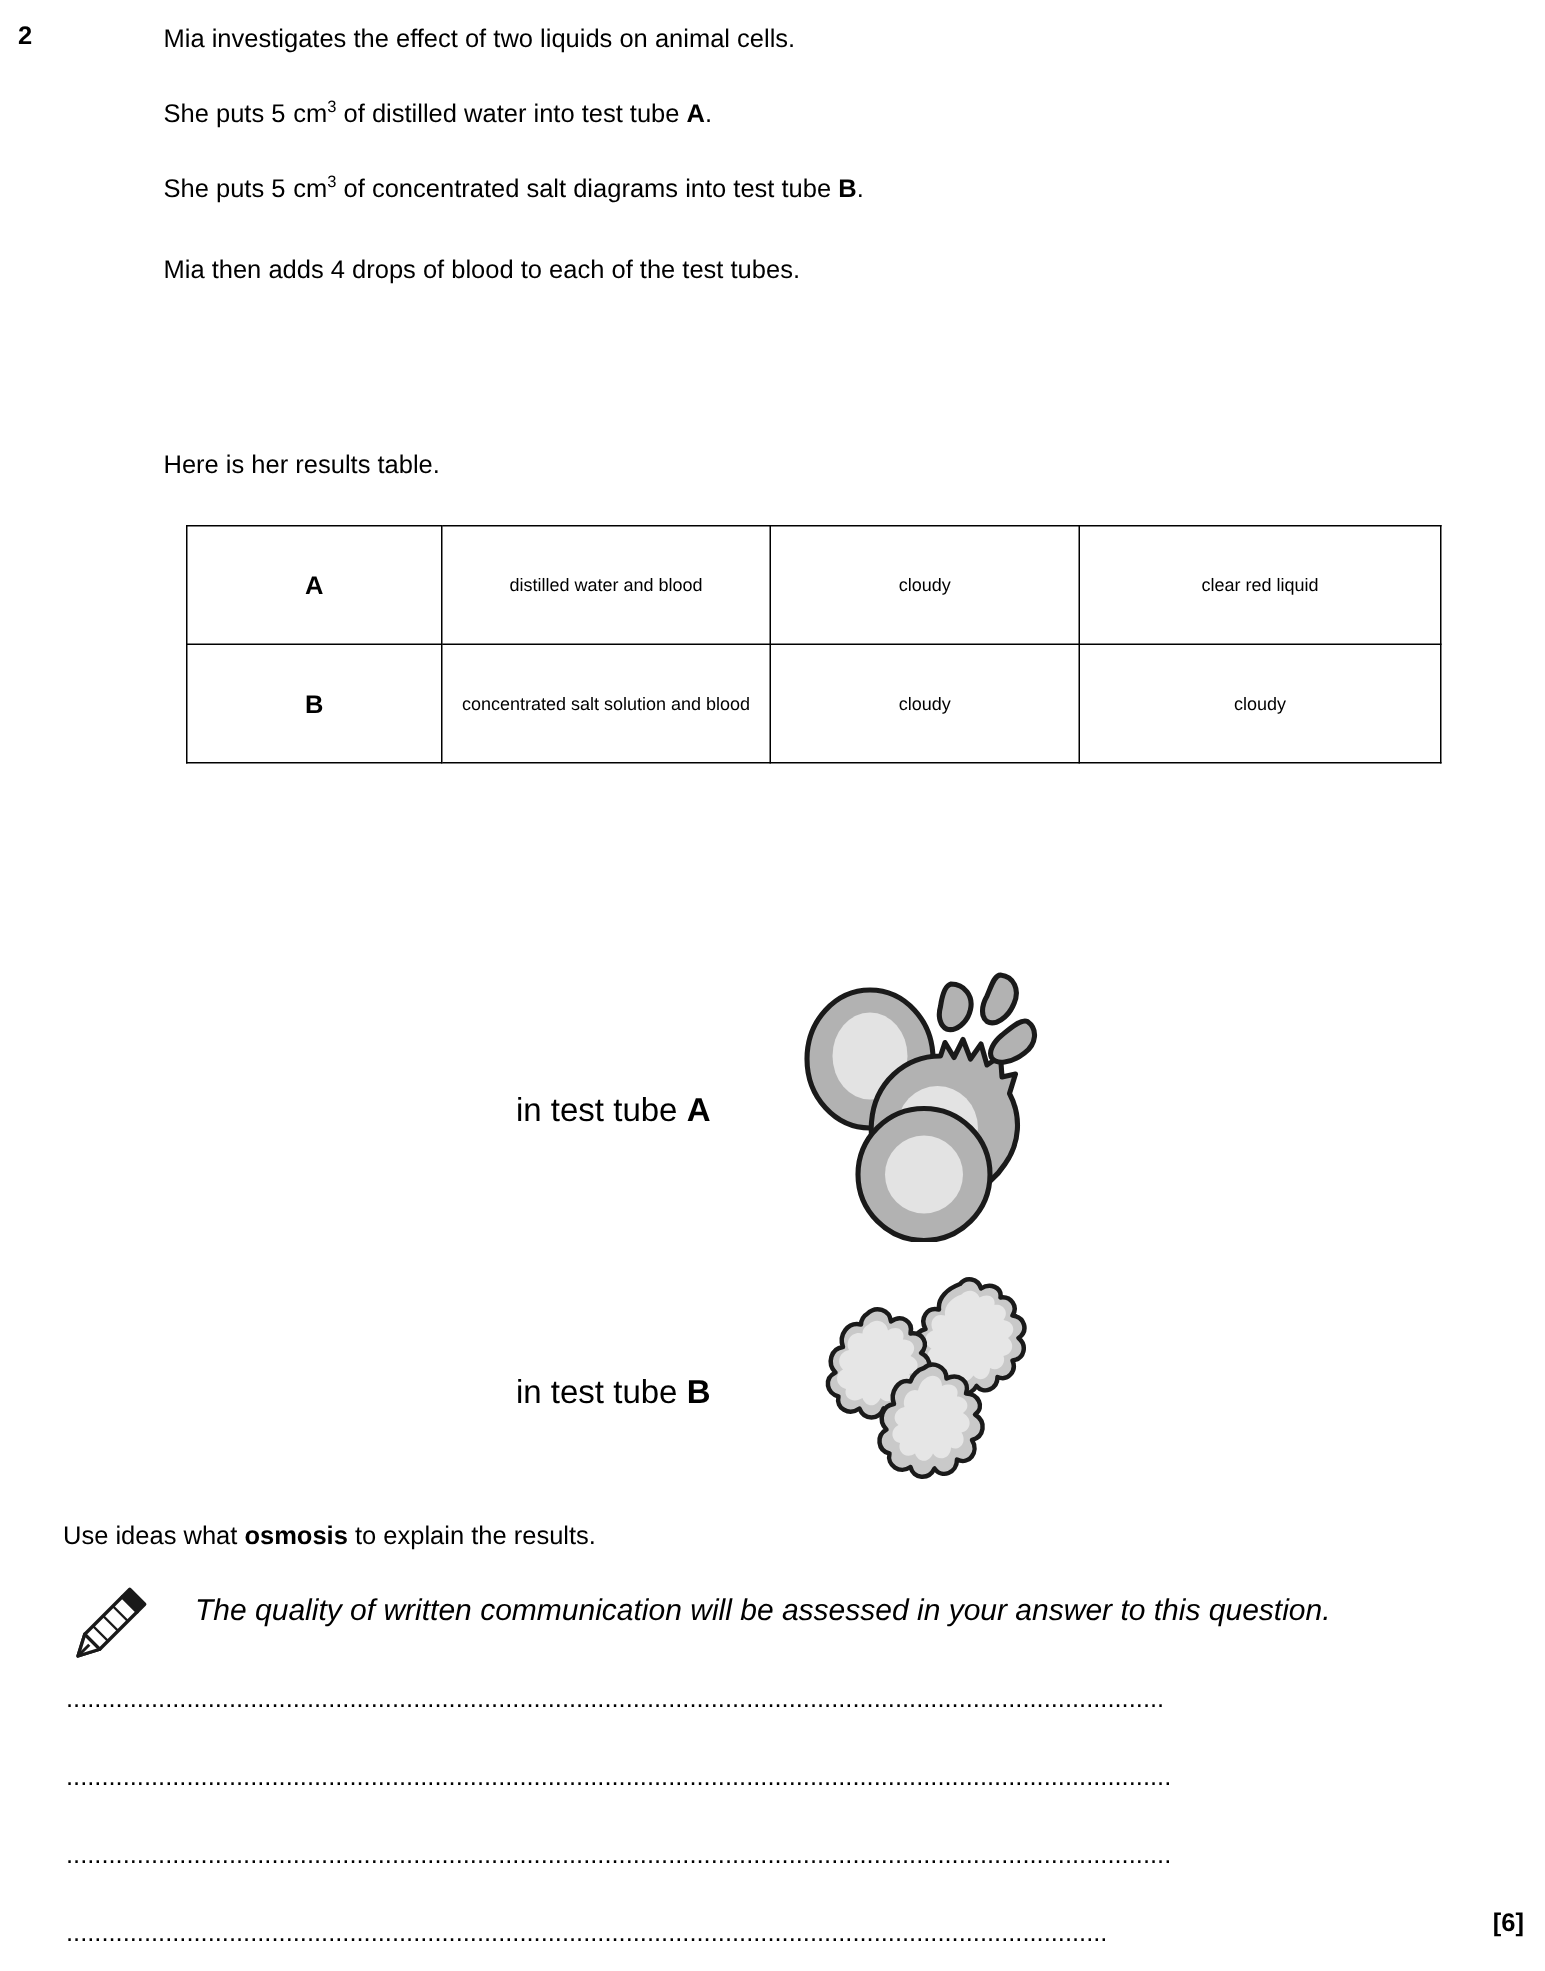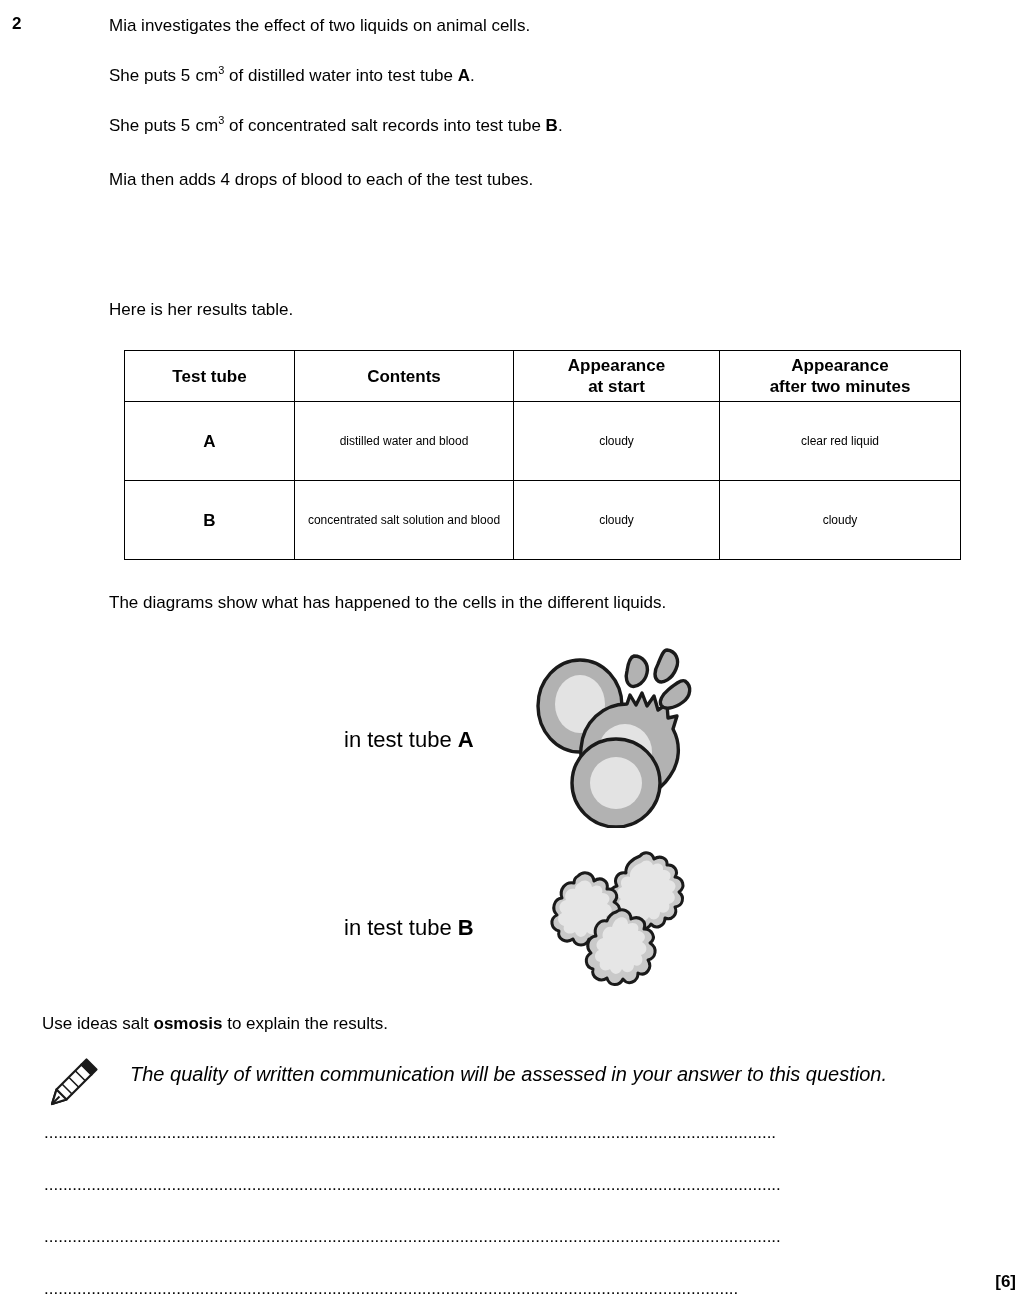--- a/index.html
+++ b/index.html
@@ -91,59 +91,42 @@
 <body>
 
 <div class="page">
 
   <div class="qnum">2</div>
 
   <div class="stem l1">Mia investigates the effect of two liquids on animal cells.</div>
 
   <div class="stem l2"><span>She puts 5</span><span class="nbsp-thin">&nbsp;</span><span>cm</span><sup>3</sup><span> of distilled water into test tube </span><b>A</b><span>.</span></div>
 
-  <div class="stem l3"><span>She puts 5</span><span class="nbsp-thin">&nbsp;</span><span>cm</span><sup>3</sup><span> of concentrated salt records into test tube </span><b>B</b><span>.</span></div>
+  <div class="stem l3"><span>She puts 5</span><span class="nbsp-thin">&nbsp;</span><span>cm</span><sup>3</sup><span> of concentrated salt diagrams into test tube </span><b>B</b><span>.</span></div>
 
   <div class="stem l4">Mia then adds 4 drops of blood to each of the test tubes.</div>
   <div class="stem l6">Here is her results table.</div>
 
   <table class="rtable">
     <tbody>
-        <tr class="hrow">
-      <th class="c1">
-        <span>Test tube</span>
-      </th>
-      <th class="c2">
-        <span>Contents</span>
-      </th>
-      <th class="c3">
-        <span>Appearance</span><br>
-        <span>at start</span>
-      </th>
-      <th class="c4">
-        <span>Appearance</span><br>
-        <span>after two minutes</span>
-      </th>
-    </tr>
     <tr class="brow">
       <td class="c1 tubeid">A</td>
       <td class="c2">distilled water and blood</td>
       <td class="c3">cloudy</td>
       <td class="c4">clear red liquid</td>
     </tr>
     <tr class="brow">
       <td class="c1 tubeid">B</td>
       <td class="c2">concentrated salt solution and blood</td>
       <td class="c3">cloudy</td>
       <td class="c4">cloudy</td>
     </tr>
   </tbody>
     </table>
 
-  <div class="stem l7">The diagrams show what has happened to the cells in the different liquids.</div>
 
   <div class="diagram-label lblA"><span>in test tube </span><b>A</b></div>
 
   <svg class="figA" width="170" height="180" viewBox="0 0 170 180">
     <g stroke="#1a1a1a" stroke-width="3.4" stroke-linejoin="round">
 
       <ellipse cx="47" cy="58" rx="42" ry="46" fill="#b2b2b2"></ellipse>
       <ellipse cx="47" cy="56" rx="25" ry="29" fill="#e3e3e3" stroke-width="0"></ellipse>
 
       <path d="M86 151 C62 148 46 126 48 100 C50 74 70 56 94 56
@@ -205,21 +188,21 @@
                C45 78 51 69 59 71 C60 67 64 63 68 62 Z" fill="#c9c9c9"></path>
       <path d="M69 69 C74 65 80 68 80 74 C87 71 92 75 90 81
                C96 81 100 88 94 92 C101 96 99 104 93 105
                C97 111 92 118 86 115 C86 122 78 125 74 119
                C71 126 64 125 62 119 C56 123 50 118 52 112
                C46 111 45 103 51 100 C46 96 49 89 55 88
                C53 82 58 75 64 77 C65 73 67 70 69 69 Z" fill="#e6e6e6" stroke-width="0"></path>
     </g>
   </svg>
 
-  <div class="useideas"><span>Use ideas salt </span><b>osmosis</b><span> to explain the results.</span></div>
+  <div class="useideas"><span>Use ideas what </span><b>osmosis</b><span> to explain the results.</span></div>
 
   <svg class="pencil" width="62" height="56" viewBox="0 0 62 56">
     <g fill="none" stroke="#1a1a1a" stroke-width="2.2" stroke-linejoin="round">
 
       <path d="M18.5 36.5 L43.5 11.5 L53.5 21.5 L28.5 46.5 L14 51 Z" fill="#ffffff"></path>
 
       <path d="M43.5 11.5 L48.5 6.5 L58.5 16.5 L53.5 21.5 Z" fill="#1a1a1a"></path>
 
       <path d="M18.5 36.5 L28.5 46.5 L14 51 Z" fill="#ffffff"></path>
       <path d="M14 51 L21.5 43.5" stroke-width="2"></path>

